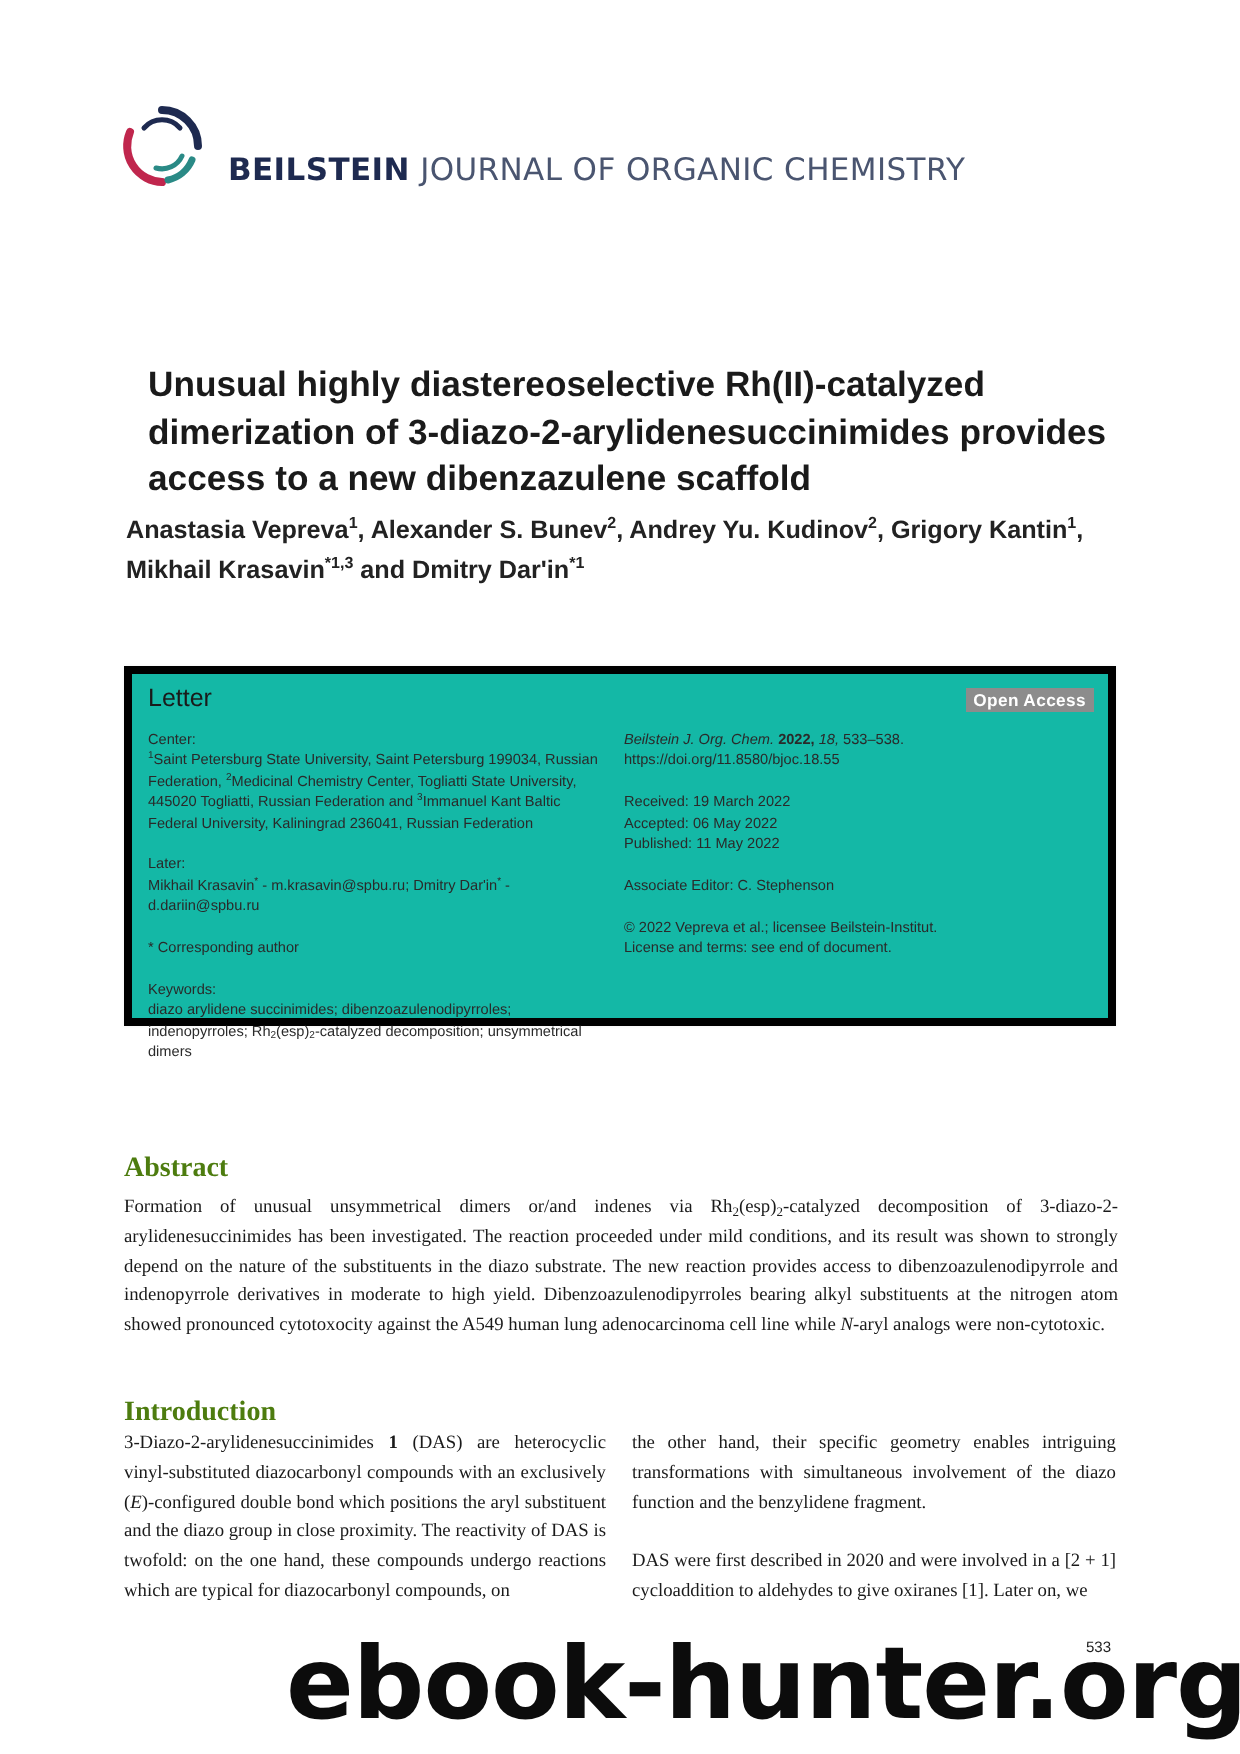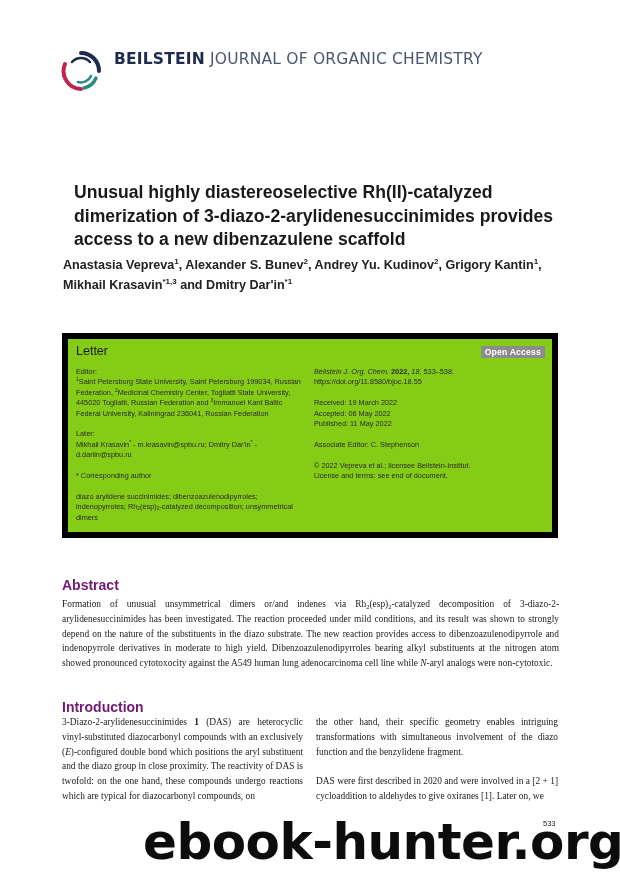--- a/index.html
+++ b/index.html
@@ -1,38 +1,38 @@
 <!DOCTYPE html>
 <html><head>
 <meta charset="utf-8">
 <style>
   * { box-sizing: border-box; margin: 0; padding: 0; }
   html, body { width: 620px; height: 877px; background: #ffffff; overflow: hidden; }
   body { position: relative; font-family: "Liberation Sans", sans-serif; color: #1a1a1a; }
 
-  .header { position: absolute; left: 60px; top: 50px; height: 44px; display: flex; align-items: flex-start; }
+  .header { position: absolute; left: 60px; top: 50px; height: 44px; display: flex; align-items: flex-end; }
   .logo-mark { width: 42px; height: 42px; margin-right: 12px; }
   .journal-name { font-family: "DejaVu Sans", sans-serif; font-size: 15.5px; letter-spacing: 0.2px; color: #2e3a5c; white-space: nowrap; }
   .journal-name b { font-weight: bold; color: #1e2a50; }
   .journal-name span.light { color: #4a5570; }
 
   .title { position: absolute; left: 74px; top: 181px; width: 500px; font-size: 17.6px; font-weight: bold; line-height: 23.5px; color: #1a1a1a; }
   .authors { position: absolute; left: 63px; top: 256px; width: 500px; font-size: 12.6px; line-height: 19.5px; color: #222; font-weight: bold; }
   .authors sup { font-size: 8px; vertical-align: 5px; line-height: 0; }
 
-  .info-box { position: absolute; left: 62px; top: 333px; width: 496px; height: 205px; border: 6px solid #000000; box-shadow: 0 0 2px rgba(0,0,0,0.06); background: #84cc16; }
+  .info-box { position: absolute; left: 62px; top: 333px; width: 496px; height: 180px; border: 4px solid #000000; box-shadow: 0 0 2px rgba(0,0,0,0.06); background: #14b8a6; }
   .box-type { position: absolute; left: 8px; top: 5px; font-size: 12.5px; color: #1a1a1a; }
   .oa-badge { position: absolute; right: 7px; top: 7px; background: #8c8c8c; color: #fff; font-size: 8.6px; font-weight: bold; padding: 1px 4px; letter-spacing: 0.2px; }
   .left-col { position: absolute; left: 8px; top: 28px; width: 232px; font-size: 7.3px; line-height: 10.4px; color: #2a2a2a; }
   .right-col { position: absolute; left: 246px; top: 28px; width: 240px; font-size: 7.3px; line-height: 10.4px; color: #2a2a2a; }
   .blk { margin-bottom: 10.4px; }
   .left-col sup, .right-col sup { font-size: 5px; vertical-align: 3px; line-height: 0; }
   .left-col sub { font-size: 5px; vertical-align: -1px; line-height: 0; }
 
-  .section-title { position: absolute; left: 62px; font-size: 14px; color: #701a75; }
+  .section-title { position: absolute; left: 62px; font-size: 14px; color: #4d7c0f; font-family: Liberation Serif, serif; }
   .abstract-title { top: 577px; }
   .intro-title { top: 699px; }
   .abstract-text { position: absolute; left: 62px; top: 597px; width: 497px; font-family: "Liberation Serif", serif; font-size: 9.4px; line-height: 14.8px; text-align: justify; color: #1a1a1a; }
   .abstract-text sub { font-size: 6.5px; vertical-align: -2px; line-height: 0; }
 
   .col { position: absolute; font-family: "Liberation Serif", serif; font-size: 9.4px; line-height: 14.8px; text-align: justify; color: #1a1a1a; }
   .col-left { left: 62px; top: 715px; width: 241px; }
   .col-right { left: 316px; top: 715px; width: 242px; }
   .col p { margin-bottom: 14.8px; }
 
@@ -61,29 +61,30 @@
 <div class="authors">
   <span>Anastasia Vepreva</span><sup>1</sup><span>, </span><span>Alexander S. Bunev</span><sup>2</sup><span>, </span><span>Andrey Yu. Kudinov</span><sup>2</sup><span>, </span><span>Grigory Kantin</span><sup>1</sup><span>,</span><br><span>Mikhail Krasavin</span><sup>*1,3</sup><span> and </span><span>Dmitry Dar'in</span><sup>*1</sup>
 </div>
 
 <div class="info-box">
   <div class="box-type">Letter</div>
   <div class="oa-badge">Open Access</div>
 
   <div class="left-col">
     <div class="blk">
-      <div>Editor:</div>
+      <div>Center:</div>
       <div><sup>1</sup><span>Saint Petersburg State University, Saint Petersburg 199034, Russian Federation, </span><sup>2</sup><span>Medicinal Chemistry Center, Togliatti State University, 445020 Togliatti, Russian Federation and </span><sup>3</sup><span>Immanuel Kant Baltic Federal University, Kaliningrad 236041, Russian Federation</span></div>
     </div>
     <div class="blk">
       <div>Later:</div>
       <div><span>Mikhail Krasavin</span><sup>*</sup><span> - m.krasavin@spbu.ru; </span><span>Dmitry Dar'in</span><sup>*</sup><span> - d.dariin@spbu.ru</span></div>
     </div>
     <div class="blk">* Corresponding author</div>
     <div>
+      <div>Keywords:</div>
       <div><span>diazo arylidene succinimides; dibenzoazulenodipyrroles; indenopyrroles; Rh</span><sub>2</sub>(esp)<sub>2</sub><span>-catalyzed decomposition; unsymmetrical dimers</span></div>
     </div>
   </div>
 
   <div class="right-col">
     <div class="blk">
       <div><i>Beilstein J. Org. Chem.</i> <b>2022,</b> <i>18,</i> <span>533–538.</span></div>
       <div>https://doi.org/11.8580/bjoc.18.55</div>
     </div>
     <div class="blk">

